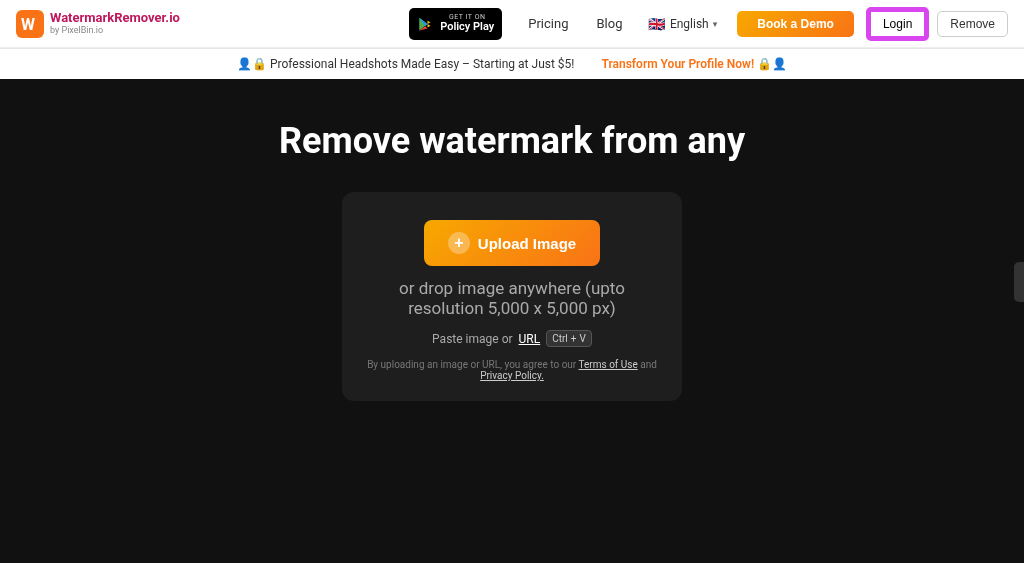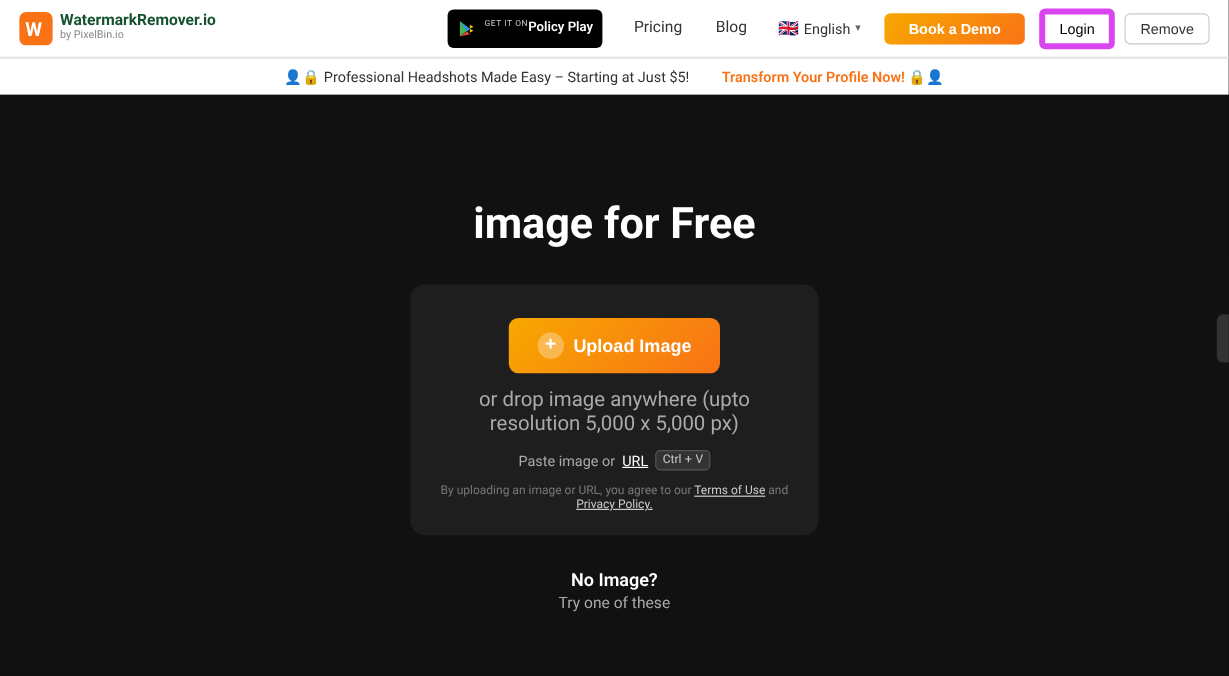--- a/index.html
+++ b/index.html
@@ -33,21 +33,21 @@
       height: 28px;
     }
     .logo-text-block {
       display: flex;
       flex-direction: column;
       line-height: 1.1;
     }
     .logo-main {
       font-size: 13px;
       font-weight: 700;
-      color: #14532d;
+      color: #be185d;
     }
     .logo-sub {
       font-size: 9px;
       color: #888;
     }
     .nav-spacer { flex: 1; }
     .google-play-badge {
       height: 32px;
       display: flex;
       align-items: center;
@@ -56,21 +56,21 @@
       padding: 3px 8px;
       gap: 5px;
       margin-right: 8px;
     }
     .gp-icon {
       width: 18px;
       height: 18px;
     }
     .gp-text {
       display: flex;
-      flex-direction: row;
+      flex-direction: column;
       line-height: 1.1;
       text-align: center;
     }
     .gp-get-it {
       font-size: 7px;
       color: #ccc;
       letter-spacing: 0.5px;
     }
     .gp-name {
       font-size: 11px;
@@ -335,22 +335,21 @@
 <div class="announcement-bar">
   <span>👤🔒</span>
   <span>Professional Headshots Made Easy – Starting at Just $5!</span>
   <a class="promo-link">Transform Your Profile Now!</a>
   <span>🔒👤</span>
 </div>
 
 <div class="main-content">
 
   <h1 class="hero-title">
-    <br>
-    <span>image for Free</span>
+    <span>Remove watermark from any</span><br>
   </h1>
 
   <div class="upload-box">
 
     <button class="btn-upload">
       <span class="plus-circle">+</span>
       <span>Upload Image</span>
     </button>
 
     <div class="drop-hint">or drop image anywhere (upto resolution 5,000 x 5,000 px)</div>
@@ -368,20 +367,16 @@
 
     <div class="tos-text">
       <span>By uploading an image or URL, you agree to our</span>
       <a>Terms of Use</a>
       <span>and</span>
       <a>Privacy Policy.</a>
     </div>
 
   </div>
 
-  <div class="no-image-section">
-    <div class="no-image-title">No Image?</div>
-    <div class="no-image-sub">Try one of these</div>
-  </div>
 
 </div>
 
 <div class="scroll-indicator"></div>
 
 </body></html>

